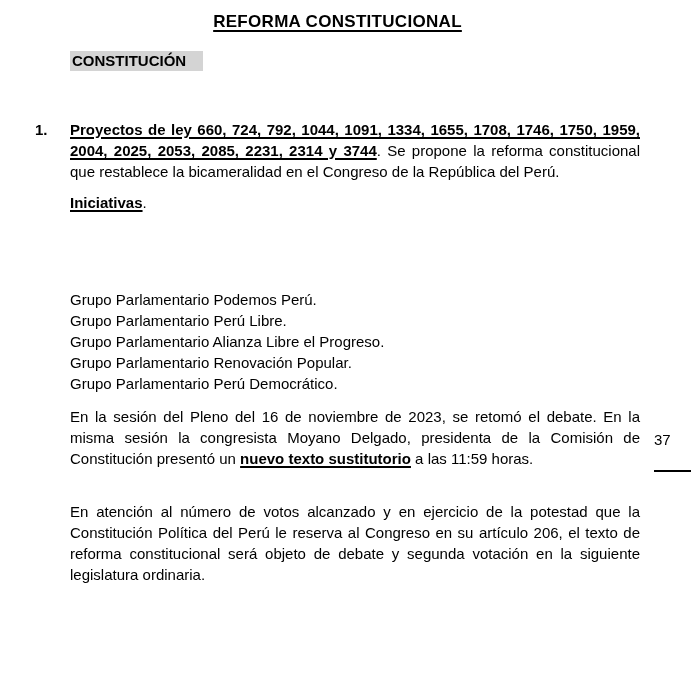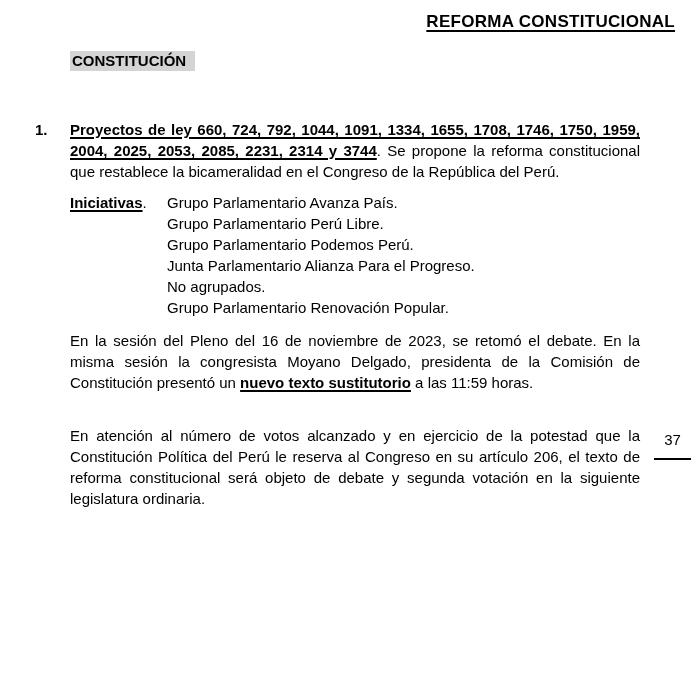--- a/index.html
+++ b/index.html
@@ -10,37 +10,37 @@
     background: #ffffff;
     color: #000000;
     font-family: "Liberation Sans", "DejaVu Sans", sans-serif;
     font-size: 15px;
     line-height: 21px;
     overflow: hidden;
   }
   .doc-title {
     width: 675px;
     padding-top: 11px;
-    text-align: right;
+    text-align: center;
     font-size: 17px;
     font-weight: bold;
   }
   .doc-title .title-text {
     text-decoration: underline;
     text-decoration-thickness: 2px;
     text-underline-offset: 3px;
     letter-spacing: 0.3px;
   }
   .section-heading {
     margin: 18px 0 0 70px;
     font-weight: bold;
   }
   .section-heading .highlight {
     background: #d4d4d4;
-    padding: 1px 9px 2px 2px;
+    padding: 1px 17px 2px 2px;
   }
   .item { position: relative; margin-top: 16px; }
   .item-num {
     position: absolute;
     left: 35px;
     top: 0;
     font-weight: bold;
   }
   .item-body {
     margin-left: 70px;
@@ -51,39 +51,40 @@
   .bu {
     font-weight: bold;
     text-decoration: underline;
     text-decoration-thickness: 2px;
     text-underline-offset: 2px;
   }
   .iniciativas {
     display: flex;
     margin: 10px 0 0 70px;
     width: 570px;
+    flex-direction: column;
   }
   .ini-label { flex: 0 0 97px; width: 97px; }
   .ini-items { flex: 1 1 auto; }
   .para {
     margin-left: 70px;
     width: 570px;
     text-align: justify;
   }
   .para-junta    { margin-top: 7px; }
   .para-debate   { margin-top: 12px; }
   .para-votacion { margin-top: 17px; }
   .para-atencion { margin-top: 32px; }
   .page-marker {
     position: absolute;
     top: 429px;
     left: 654px;
     width: 37px;
-    text-align: center;
-    padding-bottom: 8px;
+    text-align: left;
+    padding-bottom: 20px;
     border-bottom: 2px solid #000000;
   }
 </style>
 </head>
 <body>
 
 <div class="page">
 
   <div class="doc-title">
     <span class="title-text">REFORMA CONSTITUCIONAL</span>
@@ -94,26 +95,25 @@
   </div>
 
   <div class="item">
     <span class="item-num">1.</span>
     <div class="item-body"><span class="bu">Proyectos de ley 660, 724, 792, 1044, 1091, 1334, 1655, 1708, 1746, 1750, 1959, 2004, 2025, 2053, 2085, 2231, 2314 y 3744</span><span>. Se propone la reforma constitucional que restablece la bicameralidad en el Congreso de la República del Perú.</span></div>
   </div>
 
   <div class="iniciativas">
     <div class="ini-label"><span class="bu">Iniciativas</span><span>.</span></div>
     <div class="ini-items">
-      <div class="ini-item">Grupo Parlamentario Avanza País.</div>
+      <div class="ini-item">Grupo Parlamentario Podemos Perú.</div>
       <div class="ini-item">Grupo Parlamentario Perú Libre.</div>
-      <div class="ini-item">Grupo Parlamentario Podemos Perú.</div>
-      <div class="ini-item">Junta Parlamentario Alianza Para el Progreso.</div>
-      <div class="ini-item">No agrupados.</div>
+      <div class="ini-item">Grupo Parlamentario Alianza Libre el Progreso.</div>
       <div class="ini-item">Grupo Parlamentario Renovación Popular.</div>
+      <div class="ini-item">Grupo Parlamentario Perú Democrático.</div>
     </div>
   </div>
 
 
   <div class="para para-debate"><span>En la sesión del Pleno del 16 de noviembre de 2023, se retomó el debate. En la misma sesión la congresista Moyano Delgado, presidenta de la Comisión de Constitución presentó un </span><span class="bu">nuevo texto sustitutorio</span><span> a las 11:59 horas.</span></div>
 
 
   <div class="para para-atencion">En atención al número de votos alcanzado y en ejercicio de la potestad que la Constitución Política del Perú le reserva al Congreso en su artículo 206, el texto de reforma constitucional será objeto de debate y segunda votación en la siguiente legislatura ordinaria.</div>
 
   <div class="page-marker">37</div>

